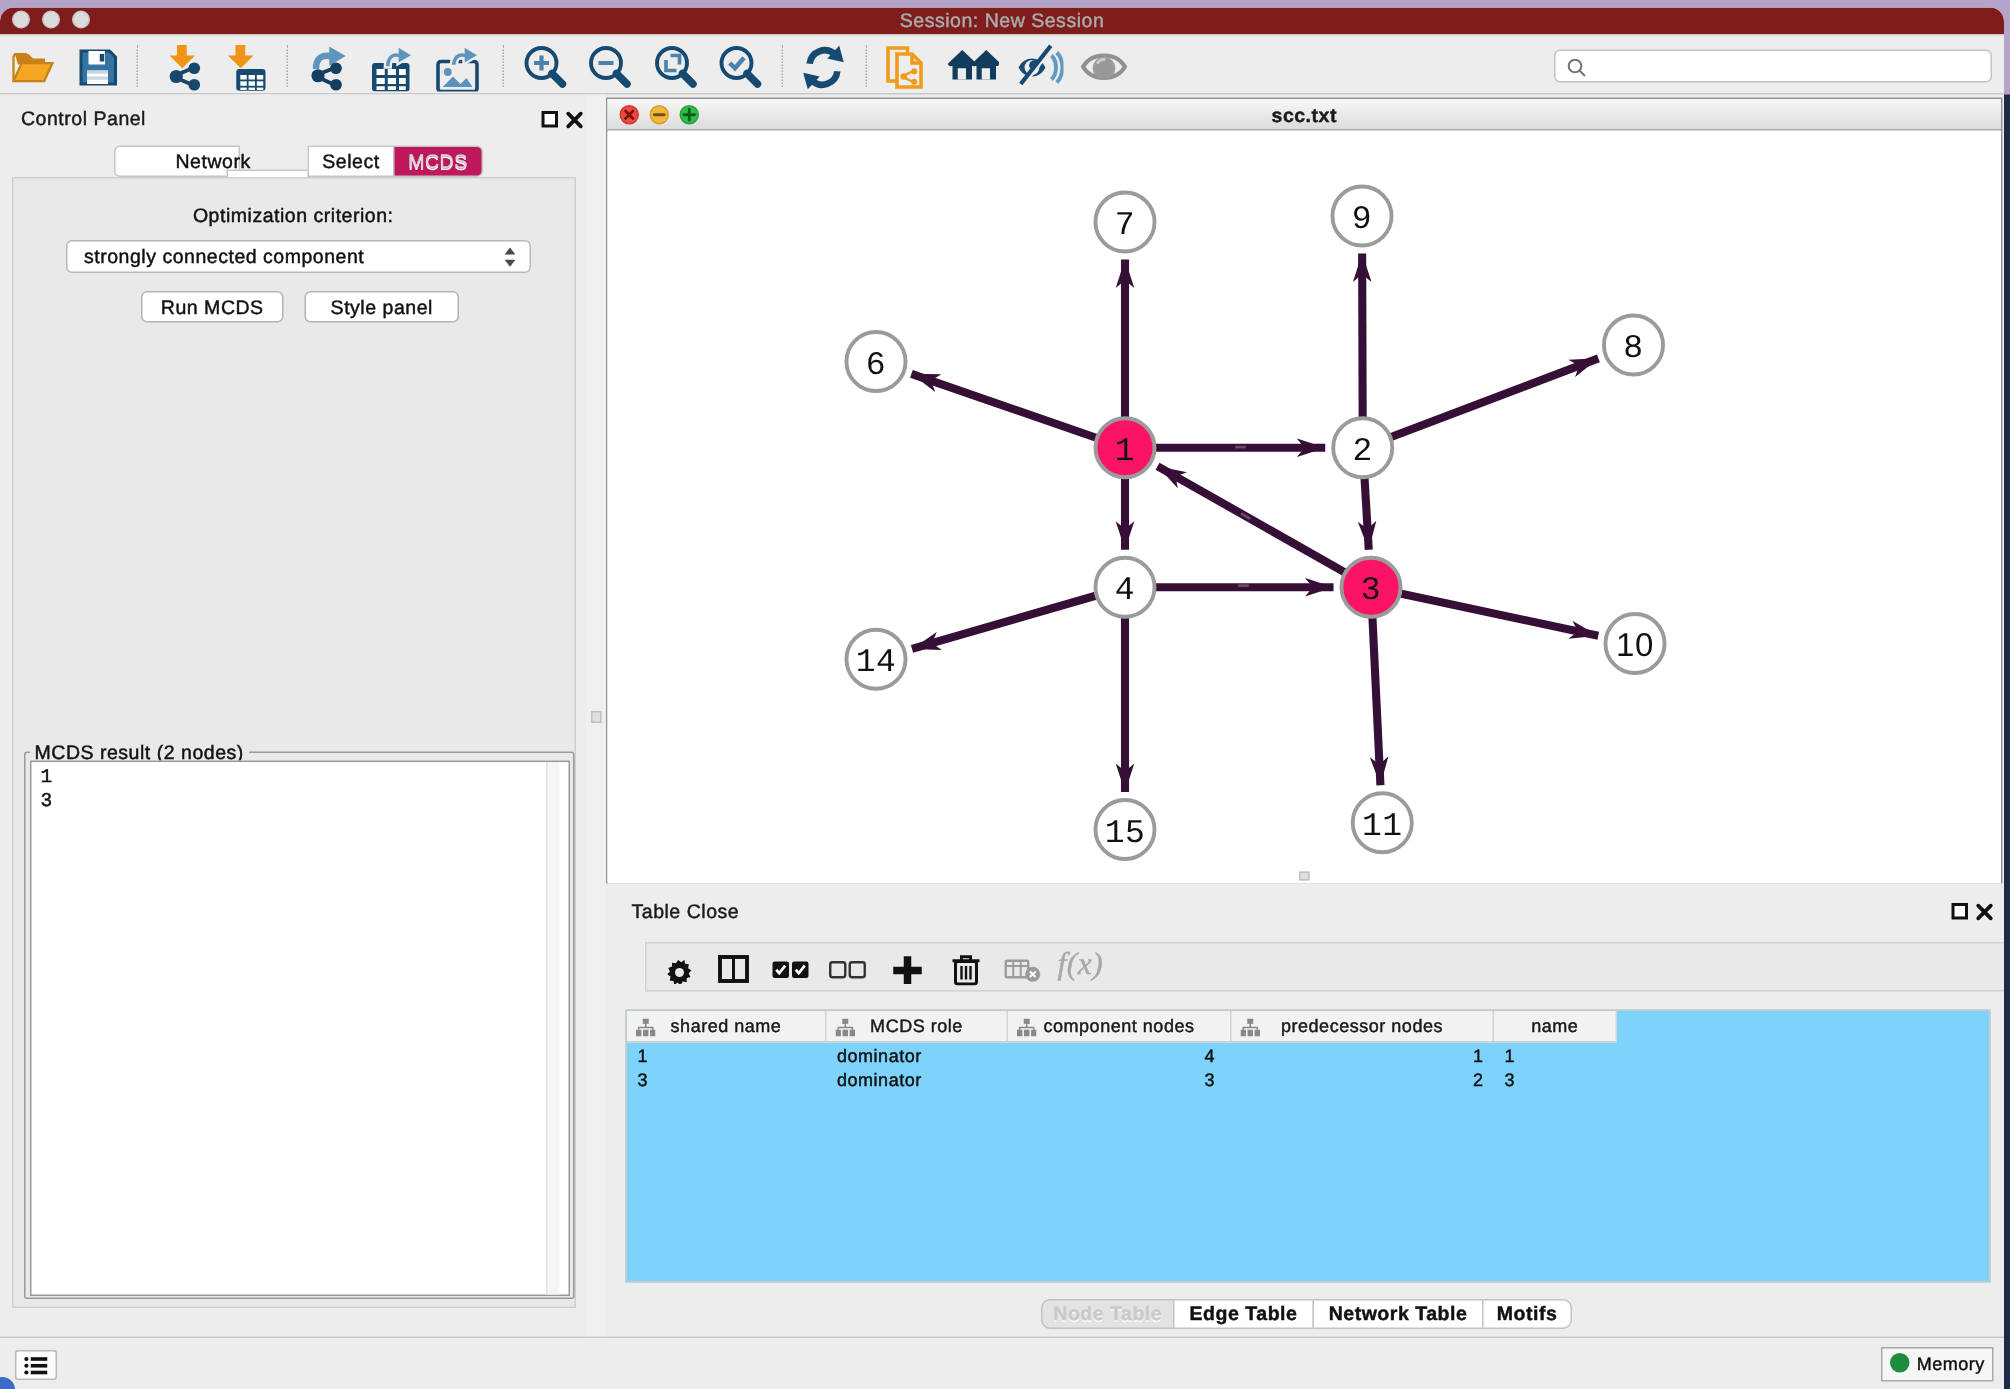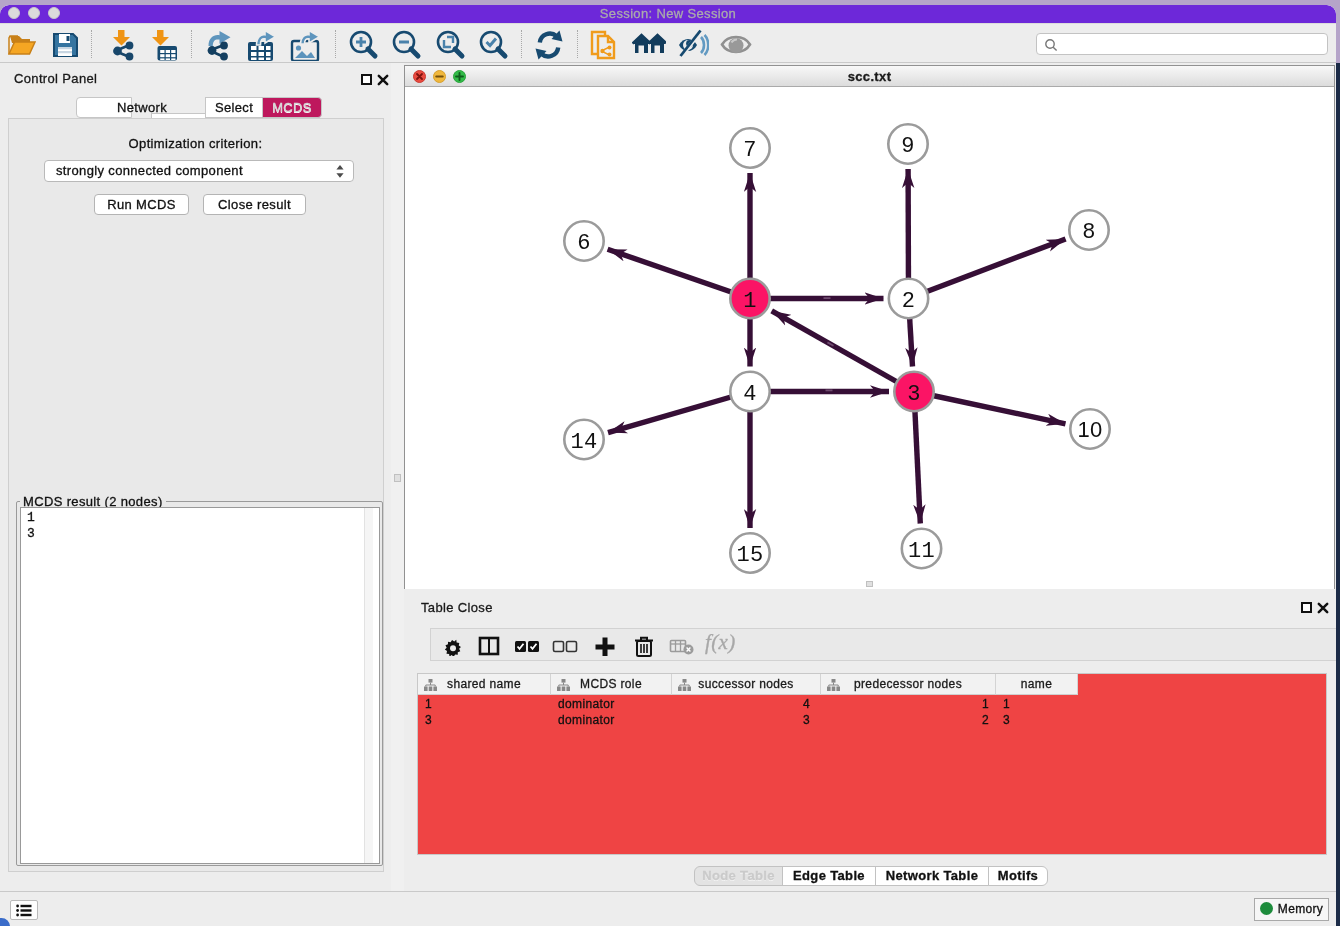--- a/index.html
+++ b/index.html
@@ -3,21 +3,21 @@
 <meta charset="utf-8">
 <style>
 * { margin:0; padding:0; box-sizing:border-box; }
 html,body { width:1340px; height:926px; overflow:hidden; }
 body { background:#b5a4c9; font-family:"Liberation Sans", sans-serif; position:relative; letter-spacing:0.35px; -webkit-text-stroke:0.3px; }
 .abs { position:absolute; }
 #bluecorner { right:0; top:63px; width:5px; height:863px; background:#1c2b47; }
 #bluedot { left:-7px; bottom:-9px; width:17px; height:17px; border-radius:50%; background:#3a6cc9; z-index:50; }
 #window { left:0; top:5px; width:1336px; height:921px; background:#ededed; border-radius:9px 9px 0 0; overflow:hidden; }
 
-#titlebar { left:0; top:0; width:100%; height:18px; background:#6d28d9; border-radius:9px 9px 0 0; box-shadow:0 1px 0 #d9d9d9; }
+#titlebar { left:0; top:0; width:100%; height:18px; background:#7f1d1d; border-radius:9px 9px 0 0; box-shadow:0 1px 0 #d9d9d9; }
 .tl { position:absolute; top:2px; width:12px; height:12px; border-radius:50%; background:#dcdcdc; border:1px solid #c8c8c8; }
 #title { left:0; top:0; width:100%; text-align:center; font-size:13px; color:#ababab; line-height:17px; }
 
 #toolbar { left:0; top:18px; width:100%; height:40px; background:#ededed; border-top:1px solid #dcdcdc; border-bottom:1px solid #c9c9c9; }
 .tbi { position:absolute; top:5px; }
 .vsep { position:absolute; top:6px; height:28px; width:0; border-left:1px dotted #a9a9a9; }
 #searchbox { left:1036px; top:9px; width:292px; height:22px; background:#fff; border:1px solid #c3c3c3; border-radius:4px; }
 
 #cpanel { left:0; top:58px; width:391px; height:833px; background:#ededed; }
 #cp-title { left:14px; top:8px; font-size:13px; color:#1a1a1a; }
@@ -41,21 +41,21 @@
 #nettitle { left:0; top:0; width:100%; height:21px; background:linear-gradient(#f8f8f8,#dcdcdc); border-bottom:1px solid #aaa; }
 #nettitle span { display:block; text-align:center; font-size:13px; font-weight:700; color:#1a1a1a; line-height:21px; }
 .mac { position:absolute; top:4px; width:13px; height:13px; border-radius:50%; }
 .mac svg { position:absolute; left:0px; top:0px; }
 #netcanvas { left:0; top:22px; width:929px; height:501px; background:#fff; }
 
 #tpanel { left:404px; top:592px; width:932px; height:294px; background:#ededed; }
 #tp-title { left:17px; top:3px; font-size:13px; color:#1a1a1a; }
 #tp-toolbar { left:26px; top:31px; width:917px; height:33px; background:#e9e9e9; border:1px solid #d2d2d2; border-radius:0; }
 .tpi { position:absolute; top:7px; }
-#tbl { left:13px; top:76px; width:910px; height:182px; background:#ef4444; border:1px solid #c8c8c8; }
+#tbl { left:13px; top:76px; width:910px; height:182px; background:#7dd3fc; border:1px solid #c8c8c8; }
 #thead { left:0; top:0; width:660px; height:21px; background:#f2f2f2; border-bottom:1px solid #cfcfcf; }
 .th { position:absolute; top:0; height:21px; border-right:1px solid #d4d4d4; font-size:12px; color:#1a1a1a; text-align:center; line-height:21px; }
 .treeicon { position:absolute; top:5px; }
 .td { position:absolute; font-size:12px; color:#111; line-height:16px; }
 #tp-tabs { top:269px; height:20px; }
 .btab { position:absolute; top:0; height:20px; background:#fff; border:1px solid #c2c2c2; font-size:13px; font-weight:700; text-align:center; line-height:18px; color:#111; }
 
 #statusbar { left:0; top:886px; width:100%; height:35px; background:#ededed; border-top:1px solid #c9c9c9; }
 #listbtn { left:10px; top:8px; width:28px; height:20px; background:#fdfdfd; border:1px solid #b9b9b9; border-radius:2px; }
 #membtn { left:1254px; top:6px; width:75px; height:23px; background:#f6f6f6; border:1px solid #a9a9a9; font-size:12px; color:#111; text-align:center; line-height:21px; }
@@ -213,35 +213,35 @@
         </svg>
     </div>
   </div>
   <div id="cpanel" class="abs">
     <div id="cp-title" class="abs">Control Panel</div>
     <div class="abs wbtn-sq" style="left:361px; top:11px;"></div>
     <svg class="abs" style="left:377px; top:11px;" width="12" height="12" viewBox="0 0 12 12">
         <path d="M1.8 1.8 L10.2 10.2 M10.2 1.8 L1.8 10.2" stroke="#111" stroke-width="2.5" stroke-linecap="round"></path>
       </svg>
     <div id="cp-tabs" class="abs">
-      <div class="tab" style="left:0; width:56px; border-radius:4px 0 0 4px;padding-left:40px;">Network</div>
+      <div class="tab" style="left:0; width:84px; border-radius:4px 0 0 4px;padding-left:40px;">Network</div>
       <div class="tab" style="left:75px; width:55px;margin-top:16px;">Style</div>
       <div class="tab" style="left:129px; width:58px;">Select</div>
       <div class="tab" style="left:186px; width:60px; border-radius:0 4px 4px 0; background:#be185d; color:#d6d6d6; text-shadow:0 1px 0 #fff; -webkit-text-stroke:0.3px #d6d6d6;">MCDS</div>
     </div>
     <div id="cp-body" class="abs"></div>
     <div id="optlabel" class="abs">Optimization criterion:</div>
     <div id="dropdown" class="abs">strongly connected component
       <svg width="10" height="15" style="position:absolute; right:8px; top:3px;" viewBox="0 0 10 15">
           <path d="M5 1 L8.6 5.6 H1.4 Z" fill="#4a4a4a"></path>
           <path d="M5 13.8 L8.6 9.2 H1.4 Z" fill="#4a4a4a"></path>
         </svg>
     </div>
     <div class="btn" style="left:94px; top:131px; width:95px;">Run MCDS</div>
-    <div class="btn" style="left:203px; top:131px; width:103px;">Close result</div>
+    <div class="btn" style="left:203px; top:131px; width:103px;">Style panel</div>
     <div id="groupbox" class="abs"></div>
     <div id="grouplabel" class="abs">MCDS result (2 nodes)</div>
     <div id="resultbox" class="abs">1<br>3</div>
     <div id="result-sb" class="abs"></div>
   </div>
   <div id="vsplit" class="abs"></div>
   <div id="vhandle" class="abs"></div>
   <div id="netwin" class="abs">
     <div id="nettitle" class="abs">
       <div class="mac" style="left:8px; background:#ea4b40; border:1px solid #c93a32;">
@@ -373,21 +373,21 @@
           </g>
           <circle cx="19.5" cy="13.5" r="5" fill="#9b9b9b"></circle>
           <path d="M17.6 11.6 L21.4 15.4 M21.4 11.6 L17.6 15.4" stroke="#fff" stroke-width="1.4"></path>
         </svg>
     <div style="position:absolute; left:274px; top:1px; font-family:'Liberation Serif', serif; font-style:italic; font-size:21px; color:#a8a8a8;">f(x)</div>
     </div>
     <div id="tbl" class="abs">
       <div id="thead" class="abs">
         <div class="th" style="left:0; width:133px;">shared name</div>
         <div class="th" style="left:133px; width:121px;">MCDS role</div>
-        <div class="th" style="left:254px; width:149px;">successor nodes</div>
+        <div class="th" style="left:254px; width:149px;">component nodes</div>
         <div class="th" style="left:403px; width:175px;">predecessor nodes</div>
         <div class="th" style="left:578px; width:82px;">name</div>
       </div>
       <svg class="treeicon" style="left:6px;" width="13" height="12" viewBox="0 0 13 12">
           <g fill="#888">
             <rect x="4.5" y="0" width="4" height="3.6"></rect>
             <rect x="0" y="7.5" width="3.6" height="4.5"></rect>
             <rect x="4.7" y="7.5" width="3.6" height="4.5"></rect>
             <rect x="9.4" y="7.5" width="3.6" height="4.5"></rect>
             <path d="M6.5 3.6 V6 M1.8 7.5 V6 H11.2 V7.5" fill="none" stroke="#888" stroke-width="1"></path>

